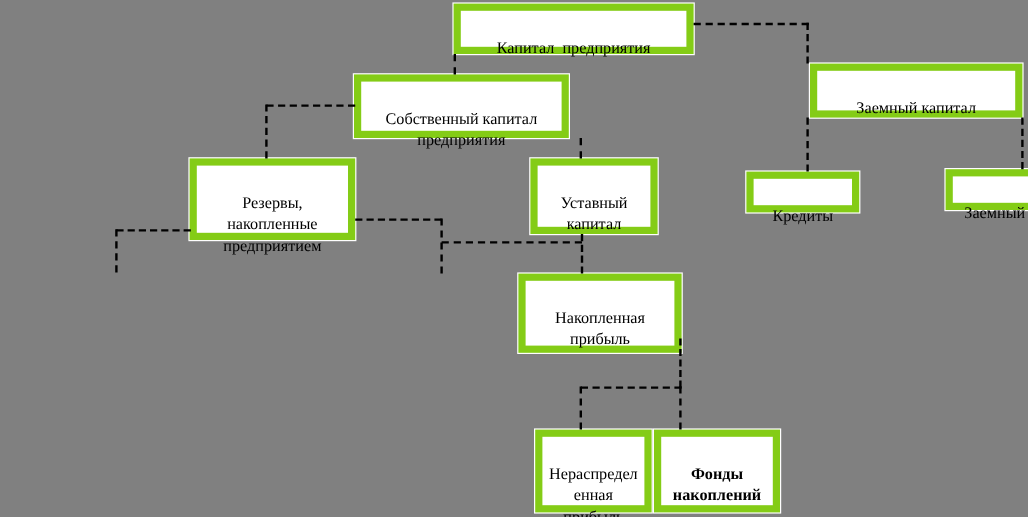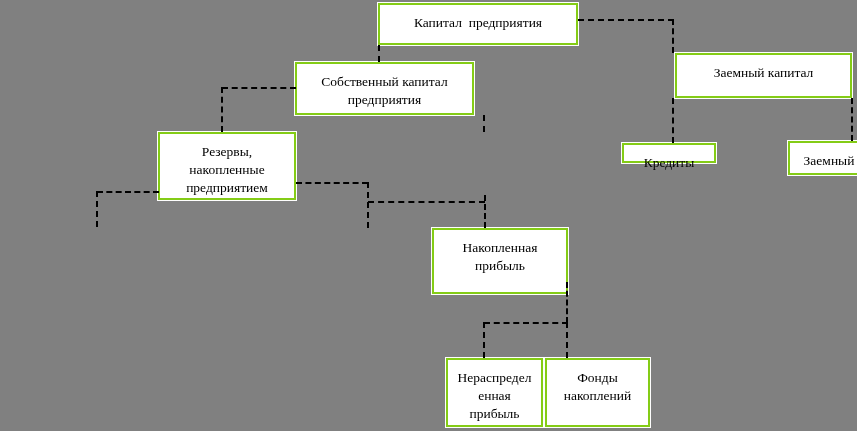--- a/index.html
+++ b/index.html
@@ -2,24 +2,24 @@
 <html><head>
 <meta charset="utf-8">
 <style>
   html,body{margin:0;padding:0;}
   .canvas{
     position:relative;width:857px;height:431px;
     background:#808080;overflow:hidden;
     font-family:"Liberation Serif","DejaVu Serif",serif;
   }
   .node{
-    position:absolute;background:#ffffff;border:2px solid #84cc16;
+    position:absolute;background:#ffffff;border:6px solid #84cc16;
     box-shadow:0 0 0 1px #fefefe;box-sizing:border-box;
     display:flex;justify-content:center;align-items:flex-start;
-    padding-top:9px;
+    padding-top:22px;
   }
   .node .label{
     white-space:pre-wrap;text-align:center;color:#000;
     font-size:13.5px;line-height:18px;
   }
   .hline{position:absolute;height:0;border-top:2px dashed #000;}
   .vline{position:absolute;width:0;border-left:2px dashed #000;}
 </style>
 </head>
 <body>
@@ -38,20 +38,24 @@
   <div class="node" style="left:675px;top:53px;width:177px;height:45px;">
     <span class="label">Заемный капитал</span>
   </div>
 
   <div class="node" style="left:158px;top:132px;width:138px;height:68px;">
     <span class="label">Резервы,
 накопленные
 предприятием</span>
   </div>
 
+  <div class="node" style="left:442px;top:132px;width:106px;height:63px;">
+    <span class="label">Уставный
+капитал</span>
+  </div>
 
   <div class="node" style="left:622px;top:143px;width:94px;height:20px;">
     <span class="label">Кредиты</span>
   </div>
 
   <div class="node" style="left:788px;top:141px;width:82px;height:34px;">
     <span class="label">Заемный</span>
   </div>
 
 
@@ -60,21 +64,21 @@
     <span class="label">Накопленная
 прибыль</span>
   </div>
 
   <div class="node" style="left:410px;top:358px;width:97px;height:69px;margin-left:36px;">
     <span class="label">Нераспредел
 енная
 прибыль</span>
   </div>
 
-  <div class="node" style="left:545px;top:358px;width:105px;height:69px;">
+  <div class="node" style="left:545px;top:358px;width:105px;height:69px;font-weight:bold;">
     <span class="label">Фонды
 накоплений</span>
   </div>
 
   <div class="vline" style="left:378px;top:45px;height:17px;"></div>
 
   <div class="hline" style="left:578px;top:19px;width:96px;"></div>
   <div class="vline" style="left:672px;top:19px;height:34px;"></div>
 
   <div class="hline" style="left:222px;top:87px;width:74px;"></div>

